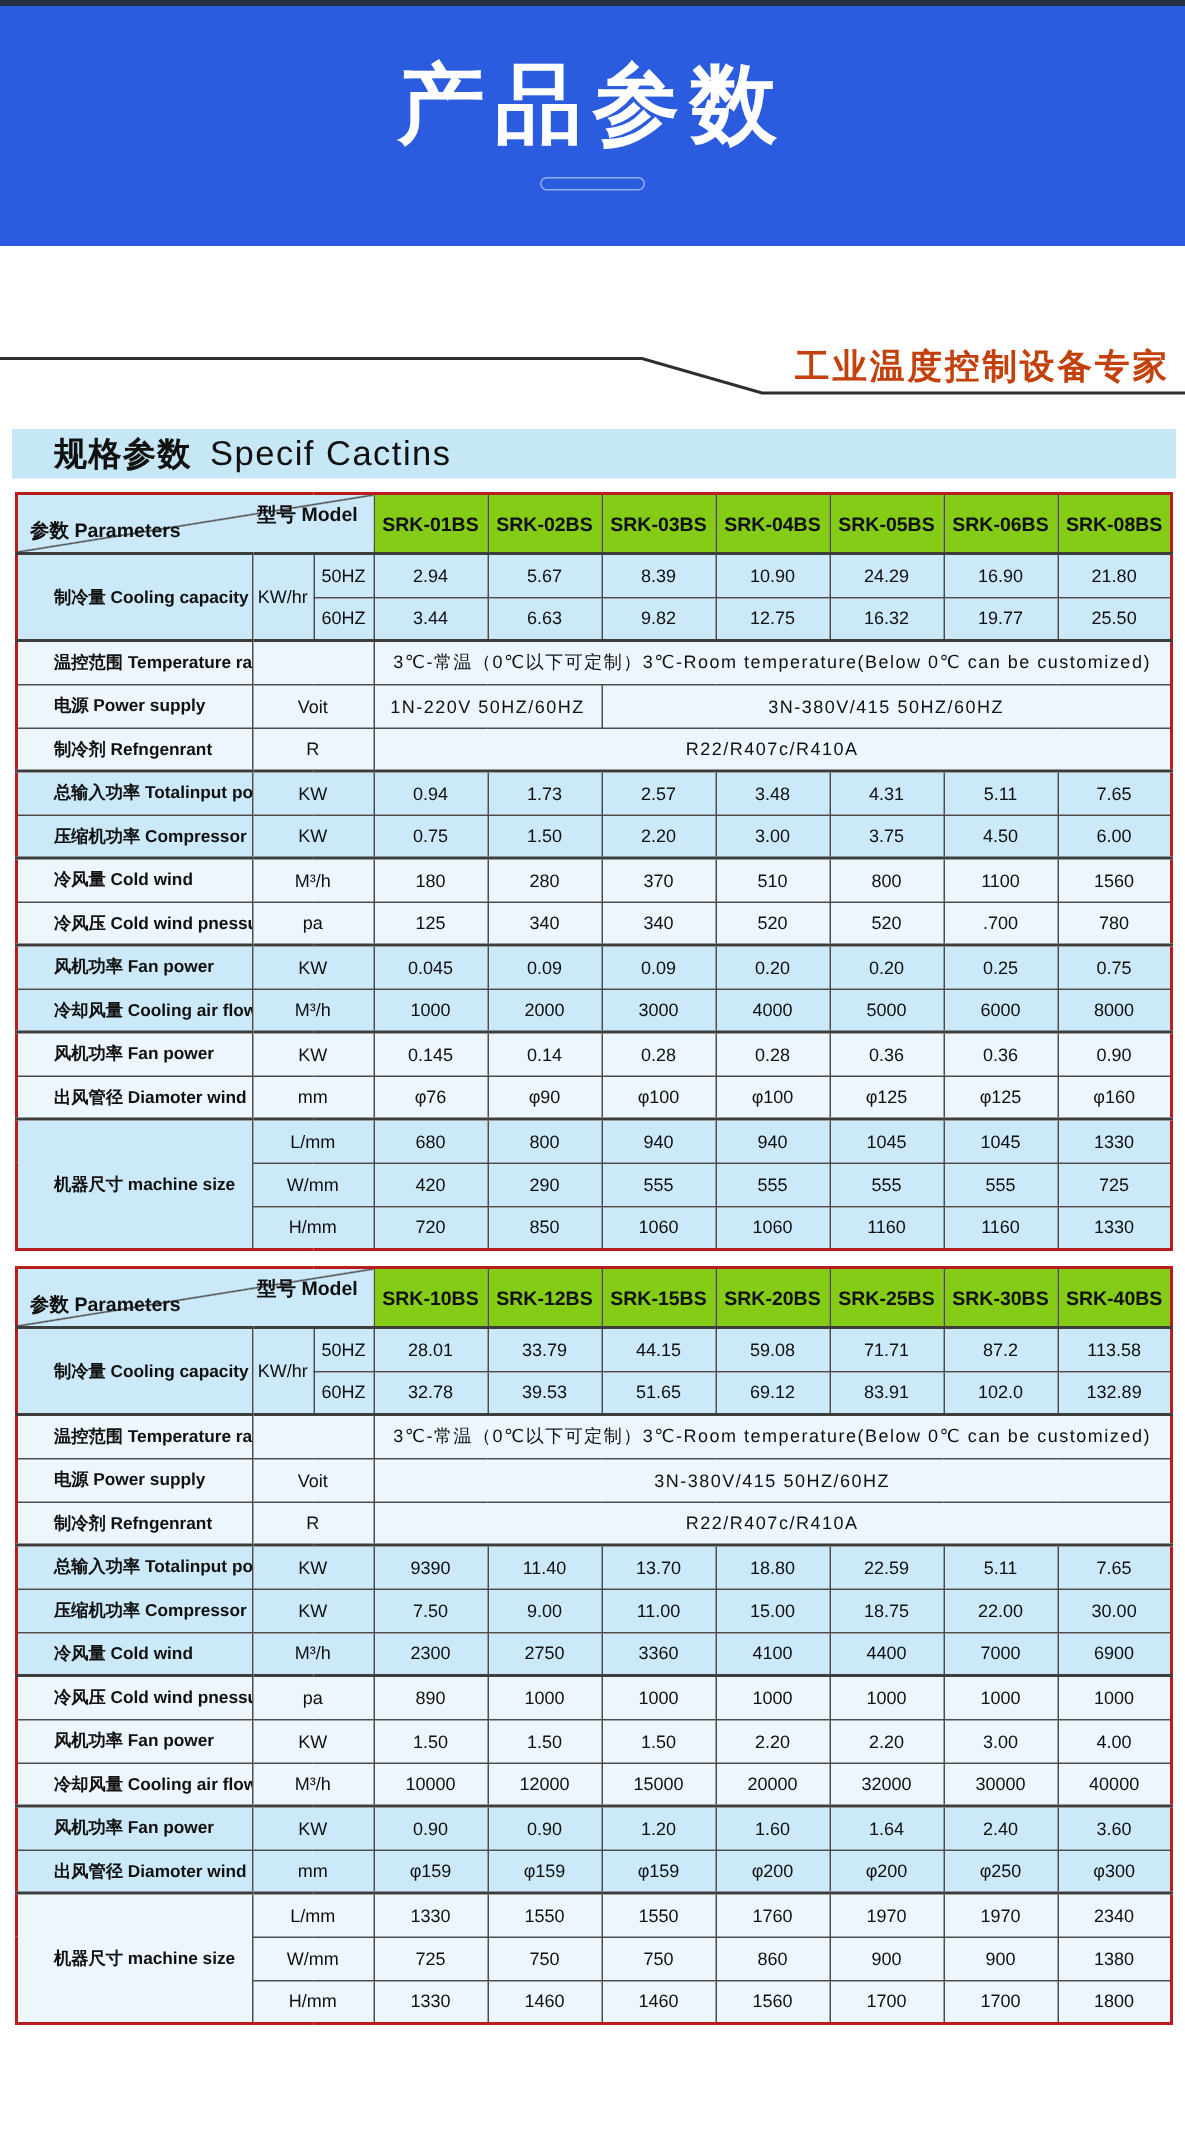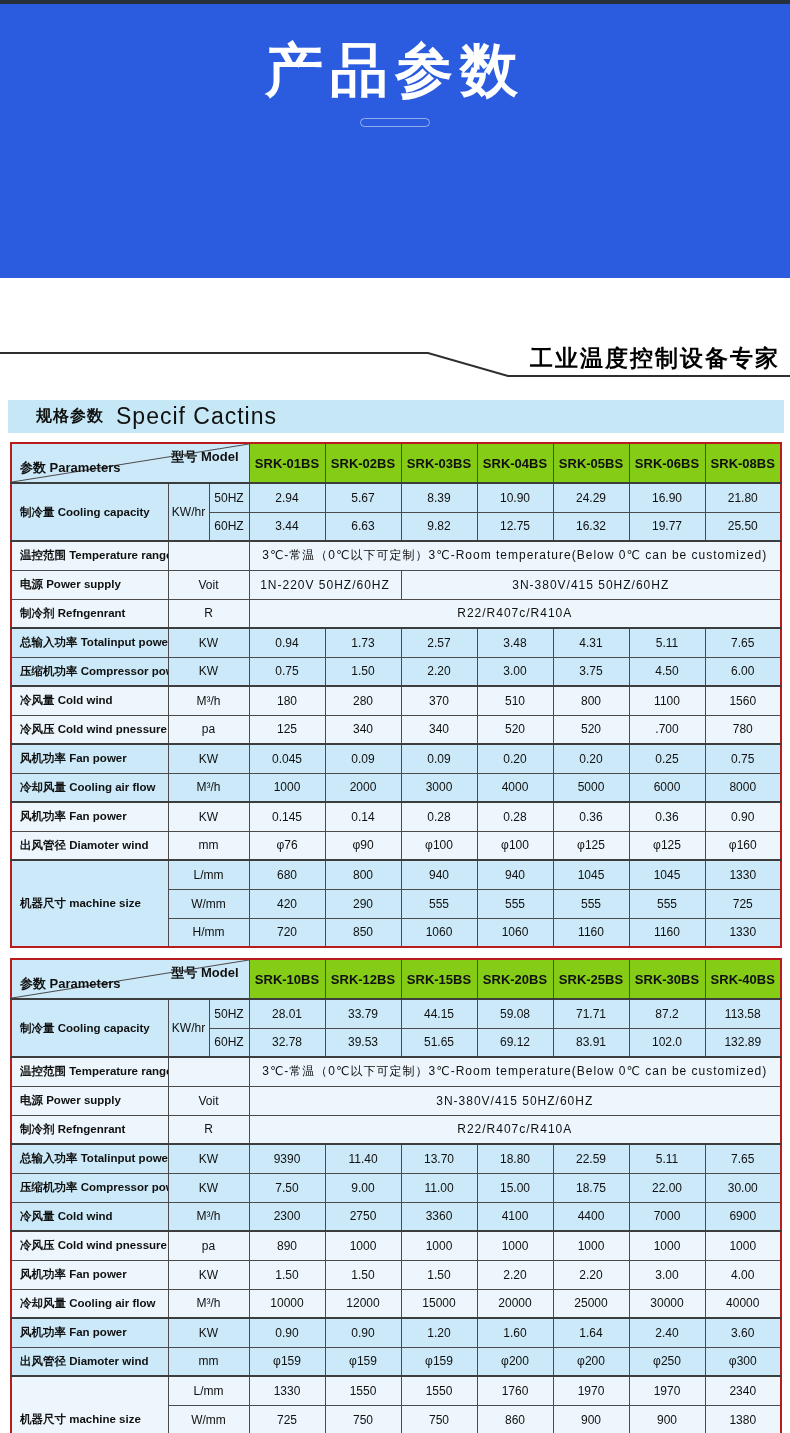--- a/index.html
+++ b/index.html
@@ -7,21 +7,21 @@
   body {
     width: 790px; height: 1433px; overflow: hidden;
     background: #ffffff;
     font-family: "Liberation Sans", "DejaVu Sans", sans-serif;
     color: #111;
   }
   .top-strip { width: 100%; height: 4px; background: #27313d; }
 
   
   .hero {
-    width: 100%; height: 274px; background: #2b5ce0;
+    width: 100%; height: 160px; background: #2b5ce0;
     display: flex; flex-direction: column; align-items: center;
     padding-top: 34px;
   }
   .hero-title {
     color: #ffffff; font-size: 58px; font-weight: 700;
     letter-spacing: 7px; line-height: 1.1;
   }
   .hero-pill {
     width: 70px; height: 9px; margin: 16px 0 18px 0;
     border: 1px solid rgba(255,255,255,0.5); border-radius: 6px;
@@ -29,49 +29,49 @@
   .hero-sub {
     color: rgba(255,255,255,0.30); font-size: 22px; font-weight: 500;
     letter-spacing: 7px;
   }
 
   
   .divider-wrap { position: relative; width: 100%; height: 56px; margin-top: 48px; }
   .divider-wrap svg { position: absolute; left: 0; top: 0; }
   .tagline {
     position: absolute; right: 10px; bottom: 8px;
-    font-size: 23px; font-weight: 600; letter-spacing: 2px; color: #000000;
+    font-size: 23px; font-weight: 600; letter-spacing: 2px; color: #c2410c;
   }
 
   
   .section-bar {
     width: 776px; height: 33px; margin: 18px 0 0 8px;
     background: #c6e7f5; display: flex; align-items: center; padding-left: 28px;
   }
-  .section-bar .zh { font-size: 16px; font-weight: 700; letter-spacing: 1px; }
+  .section-bar .zh { font-size: 22px; font-weight: 700; letter-spacing: 1px; }
   .section-bar .en { font-size: 23px; font-weight: 400; margin-left: 12px; letter-spacing: 1px; }
 
   
   .spec-table {
     border-collapse: collapse; table-layout: fixed;
     width: 770px; margin: 9px 0 0 10px;
     border: 2px solid #b91c1c;
   }
   .spec-table + .spec-table { margin-top: 10px; }
   .spec-table th, .spec-table td {
     border: 1px solid #4b4b4b; text-align: center; vertical-align: middle;
     font-size: 12px; padding: 0; overflow: hidden; color: #101010;
   }
   .spec-table thead th { height: 40px; font-size: 13px; font-weight: 600; background: #84cc16; }
   .spec-table tbody tr { height: 29px; }
   .row-b td { background: #cbe9f8; }
   .row-w td { background: #ecf6fc; }
   tr.thick td, tr.thick th { border-top: 2px solid #3d3d3d; }
   td.lbl {
-    text-align: left; padding-left: 8px; font-size: 11.5px; font-weight: 600;
+    text-align: left; padding-left: 24px; font-size: 11.5px; font-weight: 600;
     letter-spacing: 0; white-space: nowrap;
   }
   td.unit, td.sub { font-size: 12px; }
   td.corner { position: relative; background: #cbe9f8;
     background-image: linear-gradient(to bottom right,
       rgba(0,0,0,0) calc(50% - 1px), #4b4b4b calc(50% - 0px), rgba(0,0,0,0) calc(50% + 1px));
   }
   .corner-top { position: absolute; top: 4px; right: 10px; font-size: 13px; font-weight: 600; }
   .corner-bottom { position: absolute; bottom: 5px; left: 8px; font-size: 13px; font-weight: 600; }
   td.span-cell { letter-spacing: 1px; }
@@ -408,21 +408,21 @@
           <td class="val">3.00</td>
           <td class="val">4.00</td>
         </tr>
         <tr class="row-w">
           <td class="lbl">冷却风量 Cooling air flow</td>
           <td class="unit" colspan="2">M³/h</td>
           <td class="val">10000</td>
           <td class="val">12000</td>
           <td class="val">15000</td>
           <td class="val">20000</td>
-          <td class="val">25000</td>
+          <td class="val">32000</td>
           <td class="val">30000</td>
           <td class="val">40000</td>
         </tr>
         <tr class="row-b thick">
           <td class="lbl">风机功率 Fan power</td>
           <td class="unit" colspan="2">KW</td>
           <td class="val">0.90</td>
           <td class="val">0.90</td>
           <td class="val">1.20</td>
           <td class="val">1.60</td>

